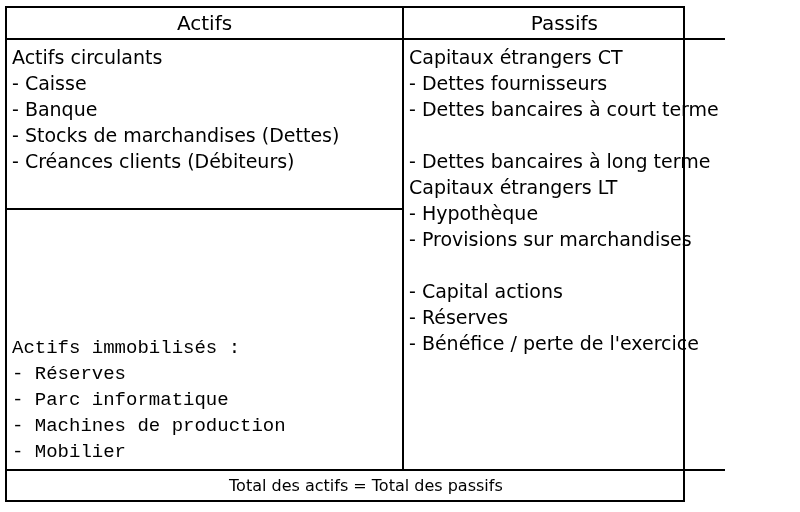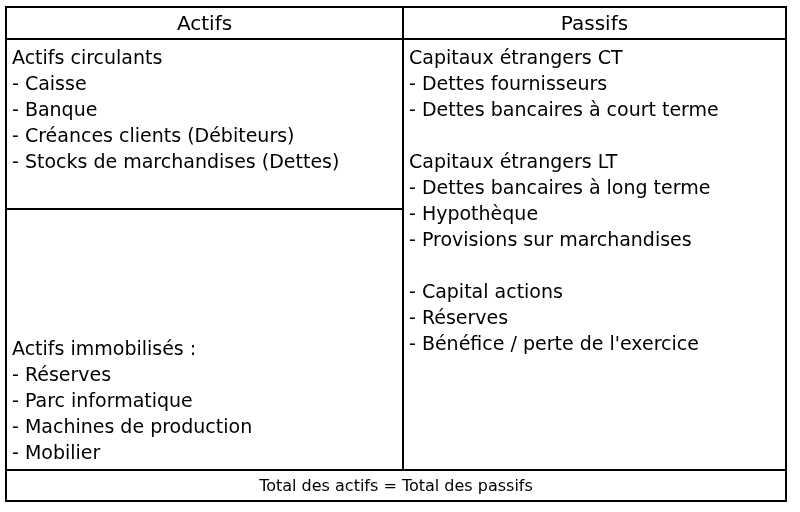--- a/index.html
+++ b/index.html
@@ -6,21 +6,21 @@
   html, body {
     width: 800px; height: 512px;
     background: #ffffff;
     font-family: "DejaVu Sans", "Liberation Sans", sans-serif;
     color: #000000;
     overflow: hidden;
   }
   .sheet {
     position: absolute;
     left: 5px; top: 6px;
-    width: 782px; height: 496px;
+    width: 680px; height: 496px;
     border: 2px solid #000000;
     display: grid;
     grid-template-columns: 397px 1fr;
     grid-template-rows: 32px 170px 1fr 31px;
     background: #ffffff;
     font-size: 19px;
     line-height: 26px;
   }
   .hdr {
     border-bottom: 2px solid #000000;
@@ -32,20 +32,21 @@
   .left-top {
     grid-column: 1; grid-row: 2;
     border-right: 2px solid #000000;
     border-bottom: 2px solid #000000;
   }
   .left-bottom {
     grid-column: 1; grid-row: 3;
     border-right: 2px solid #000000;
     display: flex; flex-direction: column; justify-content: flex-end;
     padding-bottom: 4px;
+    font-family: Liberation Mono, monospace;
   }
   .right-cell {
     grid-column: 2; grid-row: 2 / span 2;
   }
   .group + .group { margin-top: 26px; }
   .total-row {
     grid-column: 1 / -1; grid-row: 4;
     border-top: 2px solid #000000;
     display: flex; align-items: center; justify-content: center;
     font-size: 16px;
@@ -61,33 +62,33 @@
     <span>Actifs</span>
   </div>
   <div class="hdr">
     <span>Passifs</span>
   </div>
 
   <div class="cell left-top">
     <div class="line">Actifs circulants</div>
     <div class="line">- Caisse</div>
     <div class="line">- Banque</div>
+    <div class="line">- Stocks de marchandises (Dettes)</div>
     <div class="line">- Créances clients (Débiteurs)</div>
-    <div class="line">- Stocks de marchandises (Dettes)</div>
   </div>
 
   <div class="cell right-cell">
     <div class="group">
       <div class="line">Capitaux étrangers CT</div>
       <div class="line">- Dettes fournisseurs</div>
       <div class="line">- Dettes bancaires à court terme</div>
     </div>
     <div class="group">
+      <div class="line">- Dettes bancaires à long terme</div>
       <div class="line">Capitaux étrangers LT</div>
-      <div class="line">- Dettes bancaires à long terme</div>
       <div class="line">- Hypothèque</div>
       <div class="line">- Provisions sur marchandises</div>
     </div>
     <div class="group">
       <div class="line">- Capital actions</div>
       <div class="line">- Réserves</div>
       <div class="line">- Bénéfice / perte de l'exercice</div>
     </div>
   </div>
 

